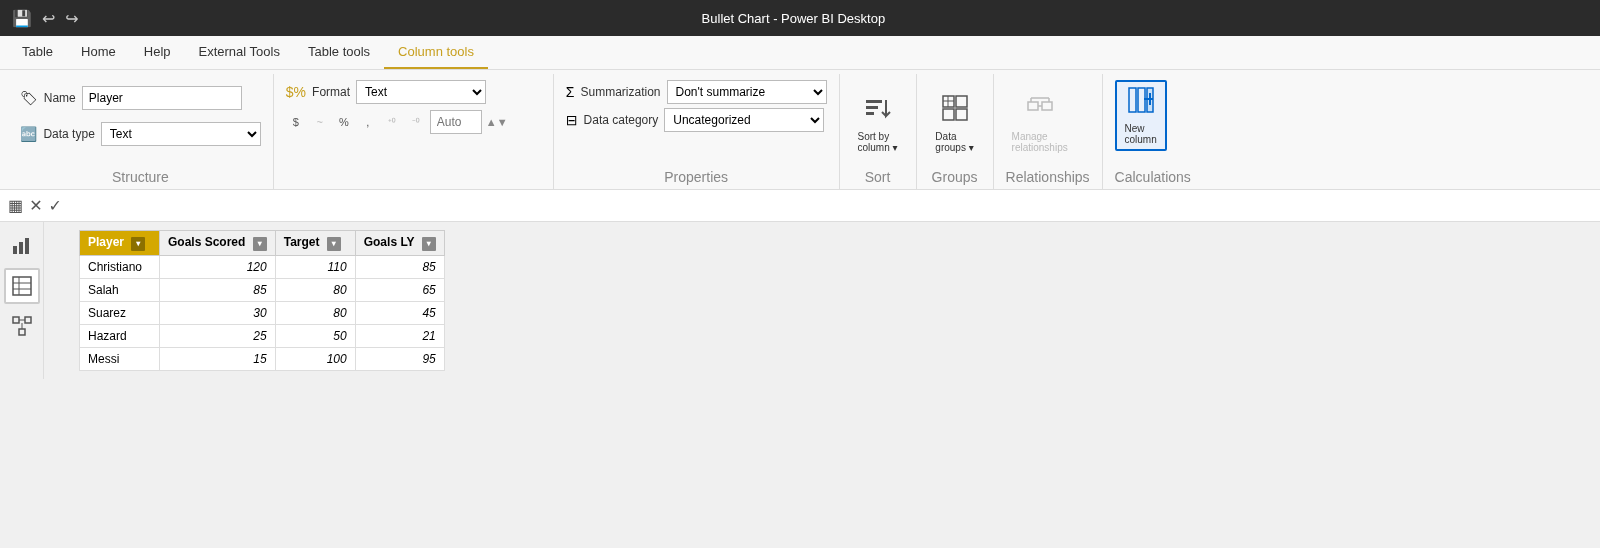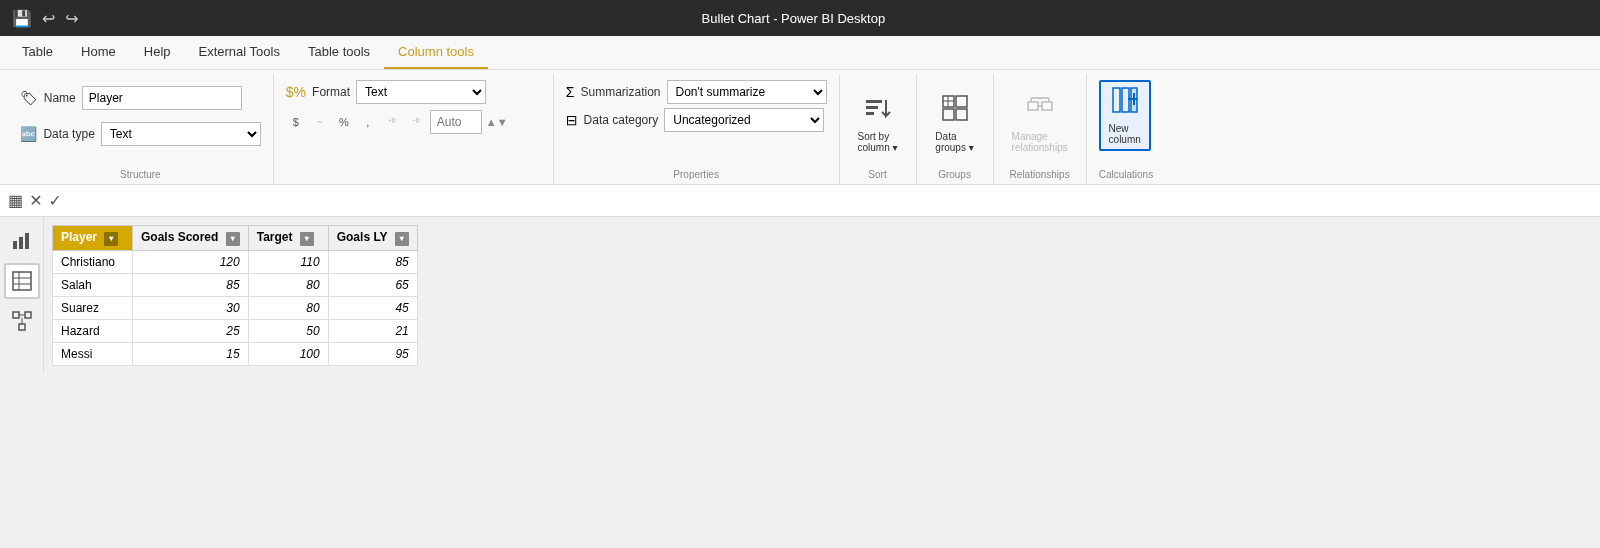--- a/index.html
+++ b/index.html
@@ -58,21 +58,21 @@
     }
     .ribbon-group:last-child { border-right: none; gap: 16px; }
     .ribbon-group-content {
       display: flex;
       align-items: center;
       gap: 6px;
       flex: 1;
       padding: 6px 0 2px 0;
     }
     .ribbon-group-label {
-      font-size: 10px;
+      font-size: 14px;
       color: #888;
       text-align: center;
       padding-bottom: 4px;
     }
     .ribbon-label {
       font-size: 12px;
       color: #333;
       white-space: nowrap;
     }
     .ribbon-input {
@@ -151,20 +151,21 @@
       gap: 8px;
     }
     .formula-bar-icons { display: flex; gap: 6px; }
     .formula-icon { font-size: 16px; cursor: pointer; color: #555; }
 
     
     .main-area {
       display: flex;
       flex: 1;
       background: #f0f0f0;
+      gap: 27px;
     }
     .left-sidebar {
       width: 44px;
       background: #f0f0f0;
       border-right: 1px solid #ddd;
       display: flex;
       flex-direction: column;
       align-items: center;
       padding: 6px 0;
       gap: 4px;

